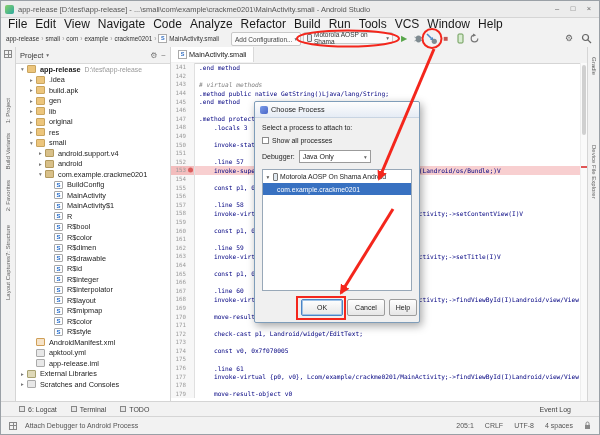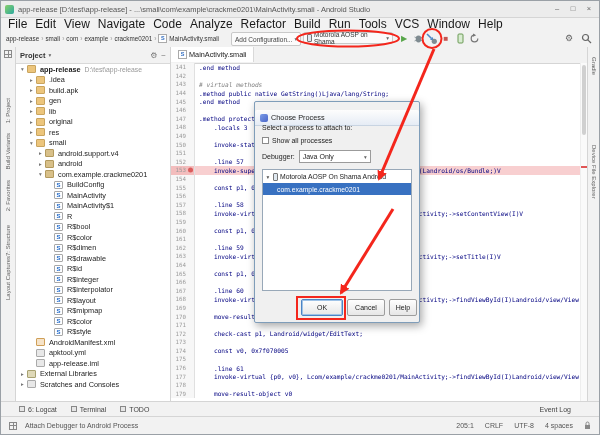--- a/index.html
+++ b/index.html
@@ -44,21 +44,21 @@
   #leftstrip .vlabel:nth-of-type(4){margin-top:10px;}
   #leftstrip .vlabel:nth-of-type(5){margin-top:14px;}
   
   #rightstrip{position:absolute;right:0;top:46px;width:12px;bottom:33px;background:#f2f2f2;border-left:1px solid #d5d5d5;
               display:flex;flex-direction:column;align-items:center;padding-top:10px;box-sizing:border-box;}
   .vlabel-r{writing-mode:vertical-rl;font-size:6px;color:#5f5f5f;}
   #rightstrip .vlabel-r:nth-of-type(2){margin-top:70px;}
   
   #projectpanel{position:absolute;left:15px;top:46px;width:155px;bottom:33px;background:#fff;border-right:1px solid #d5d5d5;box-sizing:border-box;}
   #projheader{height:16px;background:#f2f2f2;border-bottom:1px solid #d9d9d9;display:flex;align-items:center;padding:0 4px;font-size:7.5px;color:#333;}
-  #projheader .ph-title{font-weight:bold;}
+  #projheader .ph-title{font-weight:normal;}
   #projheader .ph-caret{font-size:5.5px;color:#666;margin-left:3px;}
   #projheader .ph-icons{margin-left:auto;display:flex;gap:4px;color:#777;font-size:8px;}
   #tree{position:absolute;top:16px;left:0;right:0;bottom:0;overflow:hidden;padding-top:1px;}
   .trow{height:10.5px;display:flex;align-items:center;white-space:nowrap;font-size:7.3px;color:#222;}
   .trow.bold .tlabel{font-weight:bold;}
   .tchev{width:7px;flex:0 0 7px;font-size:5.5px;color:#777;text-align:center;}
   .ticon{width:9px;height:8px;flex:0 0 9px;margin:0 3px 0 1px;border-radius:1px;font-style:normal;box-sizing:border-box;}
   .ic-folder{background:#ecc57c;border:1px solid #c9a45e;}
   .ic-pkg{background:#d8c089;border:1px solid #b39a5e;}
   .ic-smali{background:#fff;border:1px solid #a8a8a8;color:#1b66c9;font:bold 6px/7px "Liberation Sans",sans-serif;text-align:center;}
@@ -93,21 +93,21 @@
   #eventlog{margin-left:auto;margin-right:28px;}
   #statusbar{position:absolute;left:0;right:0;bottom:0;height:18px;background:#f2f2f2;border-top:1px solid #d5d5d5;
              display:flex;align-items:center;padding:0 8px;font-size:7px;color:#555;box-sizing:border-box;}
   #corner-grid{width:8px;height:8px;margin-right:8px;border:1px solid #888;box-sizing:border-box;
                background:linear-gradient(#888,#888) no-repeat center/8px 1px,linear-gradient(#888,#888) no-repeat center/1px 8px;}
   #status-right{margin-left:auto;display:flex;gap:11px;align-items:center;}
   
   #dialog{position:absolute;left:253px;top:100px;width:166px;height:222px;background:#f0f0f0;border:1px solid #7f9db9;
           box-shadow:2px 3px 8px rgba(0,0,0,0.35);z-index:50;border-radius:2px;box-sizing:border-box;}
   .dlg-title{height:15px;background:linear-gradient(#fdfdfd,#e6ecf5);border-bottom:1px solid #c8d4e2;display:flex;align-items:center;
-             padding:0 5px;font-size:7.3px;color:#222;gap:3px;border-radius:2px 2px 0 0;margin-top:8px;}
+             padding:0 5px;font-size:7.3px;color:#222;gap:3px;border-radius:2px 2px 0 0;}
   .dlg-icon{width:8px;height:8px;border-radius:2px;background:linear-gradient(135deg,#7b9ce8,#4a66c8);flex:0 0 8px;}
   .dlg-body{position:absolute;top:15px;left:0;right:0;bottom:0;padding:5px 7px;box-sizing:border-box;}
   .dlg-prompt{font-size:7px;color:#222;margin-top:2px;}
   .dlg-check{display:flex;align-items:center;gap:3px;margin-top:6px;font-size:7px;color:#222;}
   .cb{width:7px;height:7px;background:#fff;border:1px solid #8b8b8b;flex:0 0 7px;box-sizing:border-box;}
   .dlg-debugger{display:flex;align-items:center;gap:4px;margin-top:6px;font-size:7px;color:#222;}
   .combo{display:inline-flex;align-items:center;width:72px;height:13px;background:#fff;border:1px solid #9b9b9b;padding:0 3px;font-size:7px;box-sizing:border-box;}
   .combo .caret{margin-left:auto;}
   .dlg-list{margin-top:6px;height:122px;background:#fff;border:1px solid #98a8b8;overflow:hidden;box-sizing:border-box;}
   .dev-row{display:flex;align-items:center;height:13px;font-size:6.8px;color:#222;padding:0 2px;gap:2px;white-space:nowrap;}

